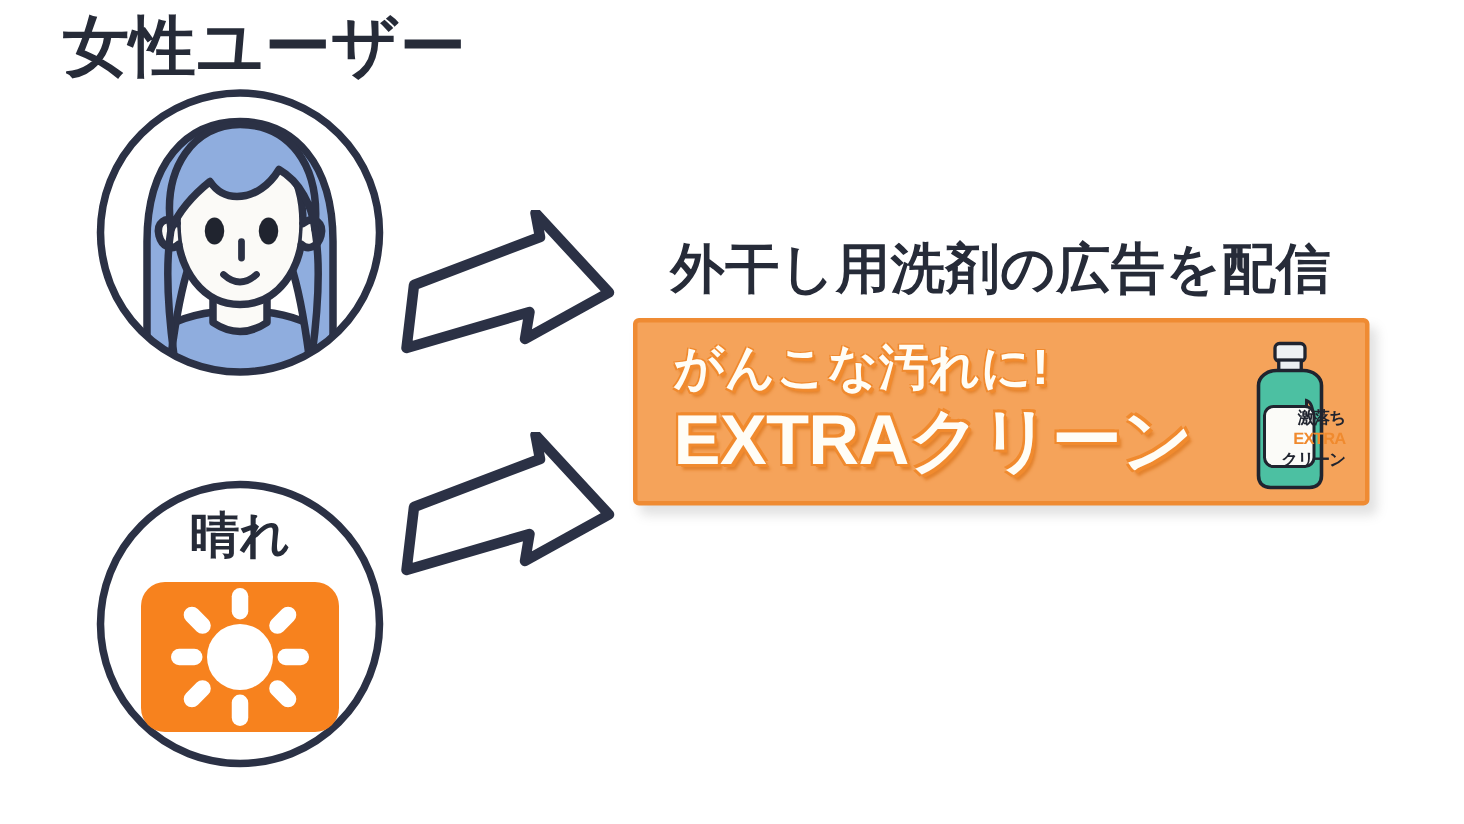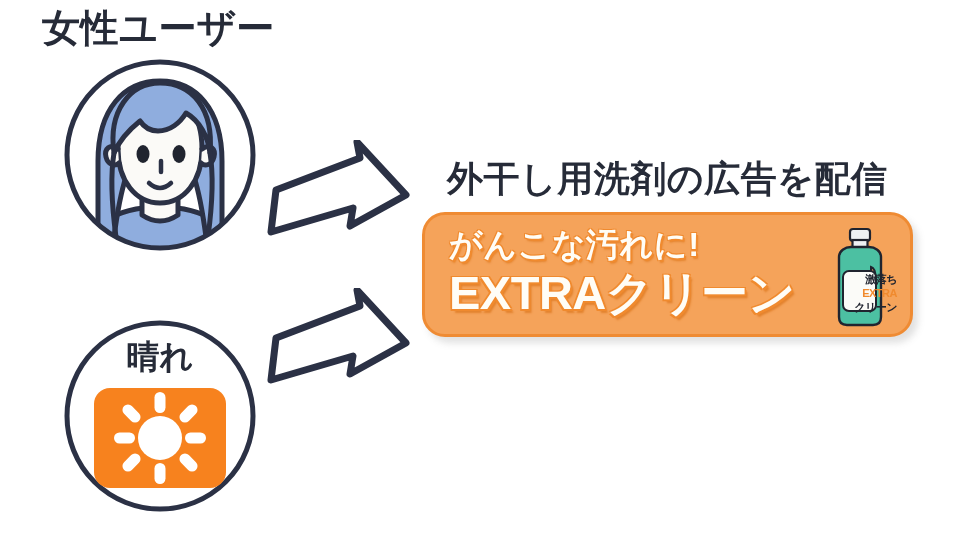--- a/index.html
+++ b/index.html
@@ -21,21 +21,21 @@
     width: 976px;
     height: 549px;
     background: #ffffff;
   }
 
   
   .user-label {
     position: absolute;
     left: 42px;
     top: 8px;
-    font-size: 38px;
+    font-size: 44px;
     font-weight: 700;
     color: #262b38;
     letter-spacing: 0.5px;
     white-space: nowrap;
     line-height: 1.1;
   }
 
   
   .avatar-wrap {
     position: absolute;
@@ -97,21 +97,21 @@
 
   
   .ad-banner {
     position: absolute;
     left: 422px;
     top: 212px;
     width: 491px;
     height: 125px;
     background: #f5a35a;
     border: 3px solid #ef8b33;
-    border-radius: 23px;
+    border-radius: 4px;
     box-sizing: border-box;
     box-shadow: 5px 6px 7px rgba(120,120,120,0.22);
   }
   .ad-copy {
     position: absolute;
     left: 24px;
     top: 11px;
     width: 390px;
   }
   .ad-line1 {

